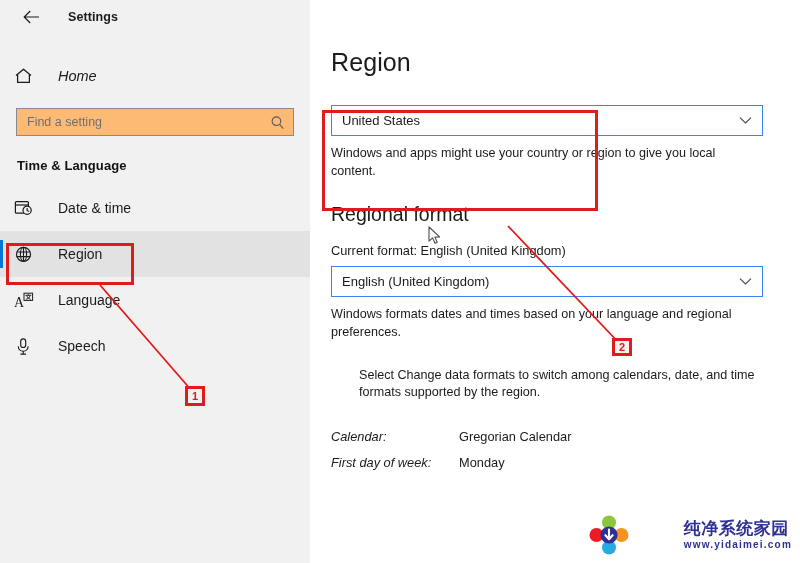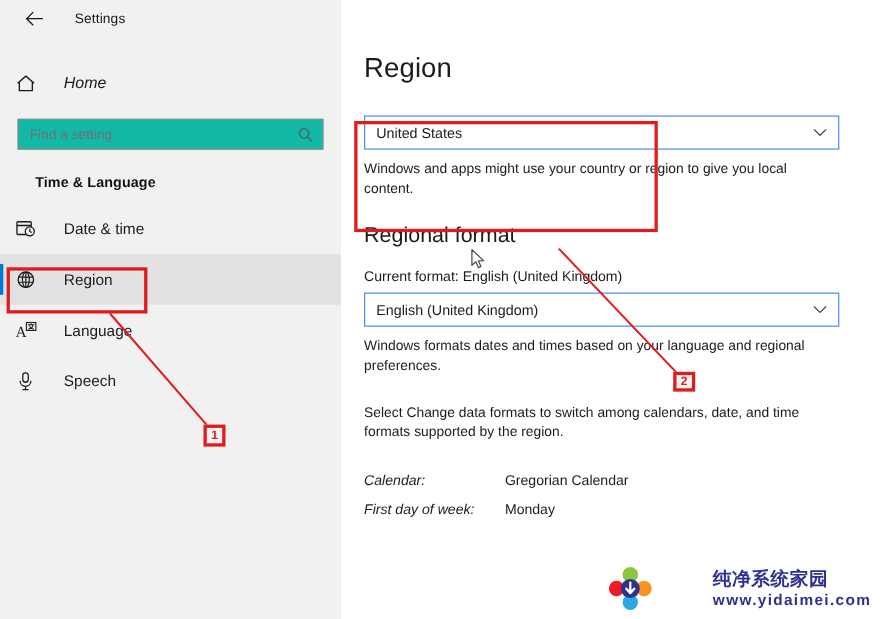--- a/index.html
+++ b/index.html
@@ -34,20 +34,21 @@
     width: 34px; height: 28px;
     display: flex; align-items: center; justify-content: center;
     color: #1b1b1b;
   }
   .back-btn svg { display: block; }
   .app-title {
     font-size: 12.5px;
     color: #1b1b1b;
     margin-left: 20px;
     letter-spacing: .1px;
+    font-weight: bold;
   }
 
   .home-row {
     display: flex;
     align-items: center;
     height: 36px;
     margin-top: 24px;
     padding-left: 14px;
     font-style: italic;
   }
@@ -62,40 +63,40 @@
   .nav-ico svg { display: block; }
   .home-label {
     font-size: 14.5px;
     color: #1b1b1b;
     margin-left: 14px;
   }
 
   .search-wrap {
     margin: 14px 16px 0 16px;
     height: 28px;
-    background: #14b8a6;
+    background: #fdba74;
     border: 1px solid #8a8a8a;
     display: flex;
     align-items: center;
     padding: 0 8px 0 10px;
   }
   .search-input {
     flex: 1;
     border: none;
     outline: none;
     background: transparent;
     font-family: "Liberation Sans", sans-serif;
     font-size: 12.5px;
     color: #2b2b2b;
   }
   .search-input::placeholder { color: #707070; }
   .search-ico { color: #5a5a5a; display: flex; align-items: center; }
 
   .group-title {
-    margin: 22px 0 0 32px;
+    margin: 22px 0 0 17px;
     font-size: 13px;
     font-weight: bold;
     color: #121212;
     letter-spacing: .1px;
   }
 
   .nav-list { margin-top: 12px; }
   .nav-item {
     position: relative;
     display: flex;
@@ -213,21 +214,21 @@
     gap: 48px;
   }
   .wm-text { margin-left: 7px; line-height: 1; }
   .wm-cn {
     font-size: 17px;
     font-weight: bold;
     color: #2e3191;
     letter-spacing: .5px;
   }
   .wm-url {
-    font-size: 14px;
+    font-size: 10px;
     font-weight: bold;
     color: #2e3191;
     letter-spacing: 1.2px;
     margin-top: 3px;
   }
 </style>
 </head>
 <body>
 
 <div id="app">
@@ -338,21 +339,21 @@
         <span class="combo-chev">
           <svg width="13" height="9" viewBox="0 0 13 9">
             <path d="M1 1.6 L6.5 7 L12 1.6" fill="none" stroke="#4a4a4a" stroke-width="1.15"></path>
           </svg>
         </span>
       </div>
       <div class="help-text" style="width:430px;">Windows formats dates and times based on your language and regional preferences.</div>
     </div>
 
     <div class="section" style="margin-top:25px;">
-      <div class="help-text" style="width:425px;margin-top:14px;">Select Change data formats to switch among calendars, date, and time formats supported by the region.</div>
+      <div class="help-text" style="width:425px;margin-top:14px;margin-left:28px;">Select Change data formats to switch among calendars, date, and time formats supported by the region.</div>
       <div class="kv-table">
         <div class="kv-row">
           <span class="kv-key">Calendar:</span>
           <span class="kv-val">Gregorian Calendar</span>
         </div>
         <div class="kv-row">
           <span class="kv-key">First day of week:</span>
           <span class="kv-val">Monday</span>
         </div>
       </div>

